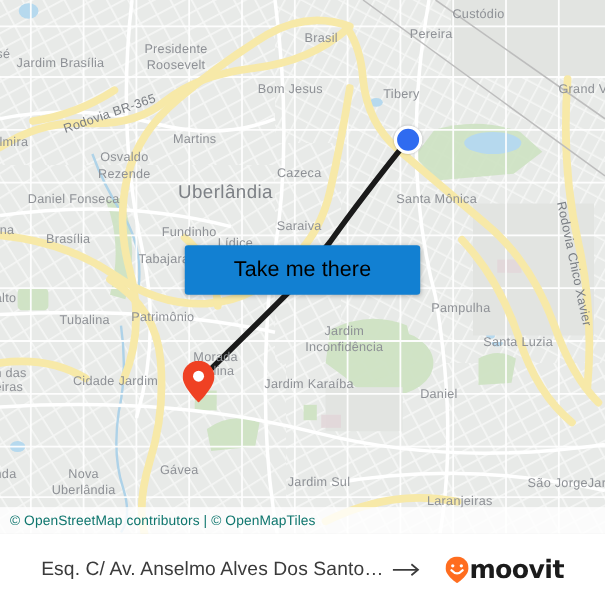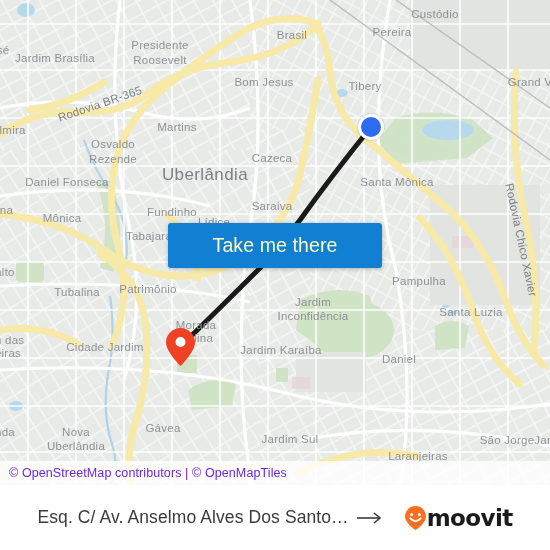--- a/index.html
+++ b/index.html
@@ -40,21 +40,21 @@
 
   
   .attrib {
     position: absolute;
     left: 0;
     bottom: 0;
     width: 550px;
     height: 24px;
     line-height: 24px;
     background: rgba(255,255,255,0.80);
-    color: #6d28d9;
+    color: #0f766e;
     font-size: 12.5px;
     padding-left: 9px;
     box-sizing: border-box;
     white-space: nowrap;
     letter-spacing: 0.1px;
   }
 
   
   .lbl {
     position: absolute;
@@ -81,21 +81,21 @@
   
   .take-btn {
     position: absolute;
     left: 168px;
     top: 223px;
     width: 214px;
     height: 45px;
     background: #1280d2;
     border: none;
     border-radius: 3px;
-    color: #fef9c3;
+    color: #000000;
     font-size: 19.5px;
     font-family: "Liberation Sans", sans-serif;
     cursor: pointer;
     box-shadow: 0 1px 4px rgba(0,0,0,0.25);
     letter-spacing: 0.1px;
     padding: 0;
   }
 
   
   .blue-dot {
@@ -313,21 +313,21 @@
         <div class="lbl road" style="left: 100px; top: 104px; transform: translate(-50%, -50%) rotate(-19deg);">Rodovia BR-365</div>
         <div class="lbl" style="left: 177px; top: 127px;">Martins</div>
         <div class="lbl" style="left: 8px; top: 130px;">Olmira</div>
         <div class="lbl" style="left: 113px; top: 144px;">Osvaldo</div>
         <div class="lbl" style="left: 113px; top: 159px;">Rezende</div>
         <div class="lbl" style="left: 272px; top: 158px;">Cazeca</div>
         <div class="lbl big" style="left: 205px; top: 175px;">Uberlândia</div>
         <div class="lbl" style="left: 397px; top: 182px;">Santa Mônica</div>
         <div class="lbl" style="left: 67px; top: 182px;">Daniel Fonseca</div>
         <div class="lbl" style="left: 5px; top: 210px;">ina</div>
-        <div class="lbl" style="left: 62px; top: 218px;">Mônica</div>
+        <div class="lbl" style="left: 62px; top: 218px;">Brasília</div>
         <div class="lbl" style="left: 172px; top: 212px;">Fundinho</div>
         <div class="lbl" style="left: 272px; top: 206px;">Saraiva</div>
         <div class="lbl" style="left: 214px; top: 222px;">Lídice</div>
         <div class="lbl" style="left: 130px; top: 236px; margin-left: 22px;">Tabajaras</div>
         <div class="lbl road" style="left: 521px; top: 240px; transform: translate(-50%, -50%) rotate(78deg);">Rodovia Chico Xavier</div>
         <div class="lbl" style="left: 148px; top: 289px;">Patrimônio</div>
         <div class="lbl" style="left: 77px; top: 292px;">Tubalina</div>
         <div class="lbl" style="left: 419px; top: 281px;">Pampulha</div>
         <div class="lbl" style="left: 5px; top: 272px;">alto</div>
         <div class="lbl" style="left: 313px; top: 302px;">Jardim</div>

